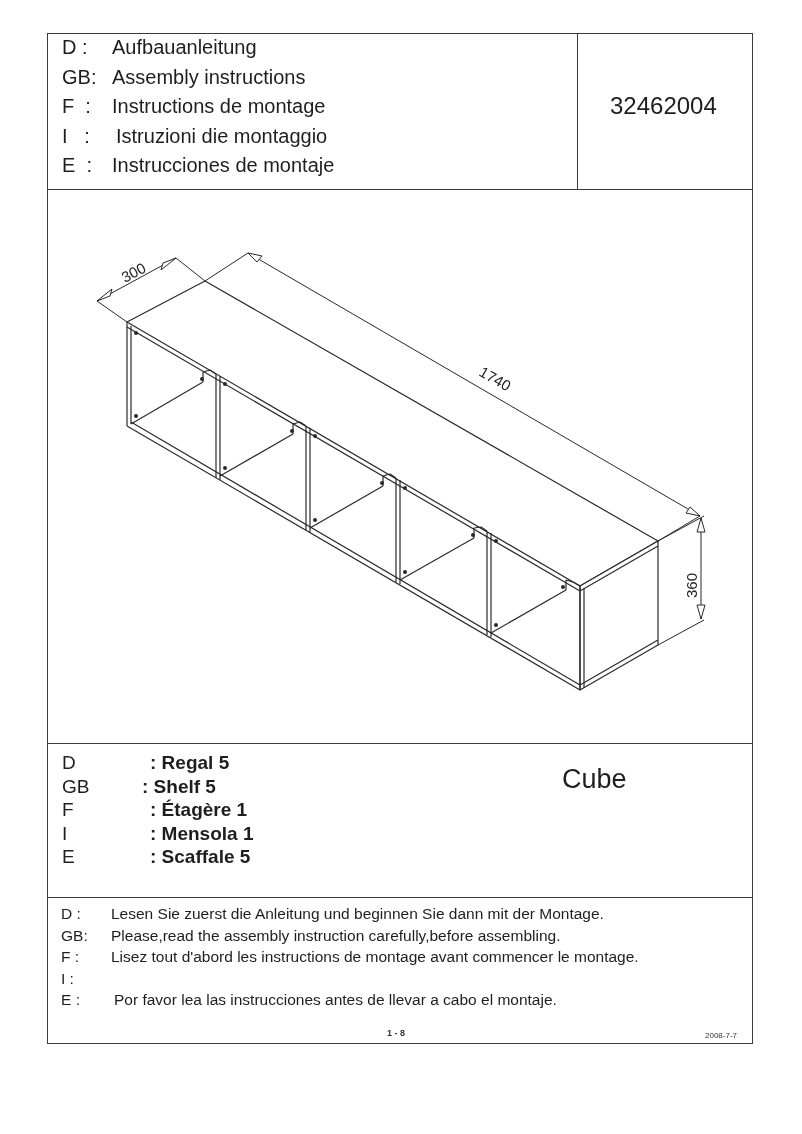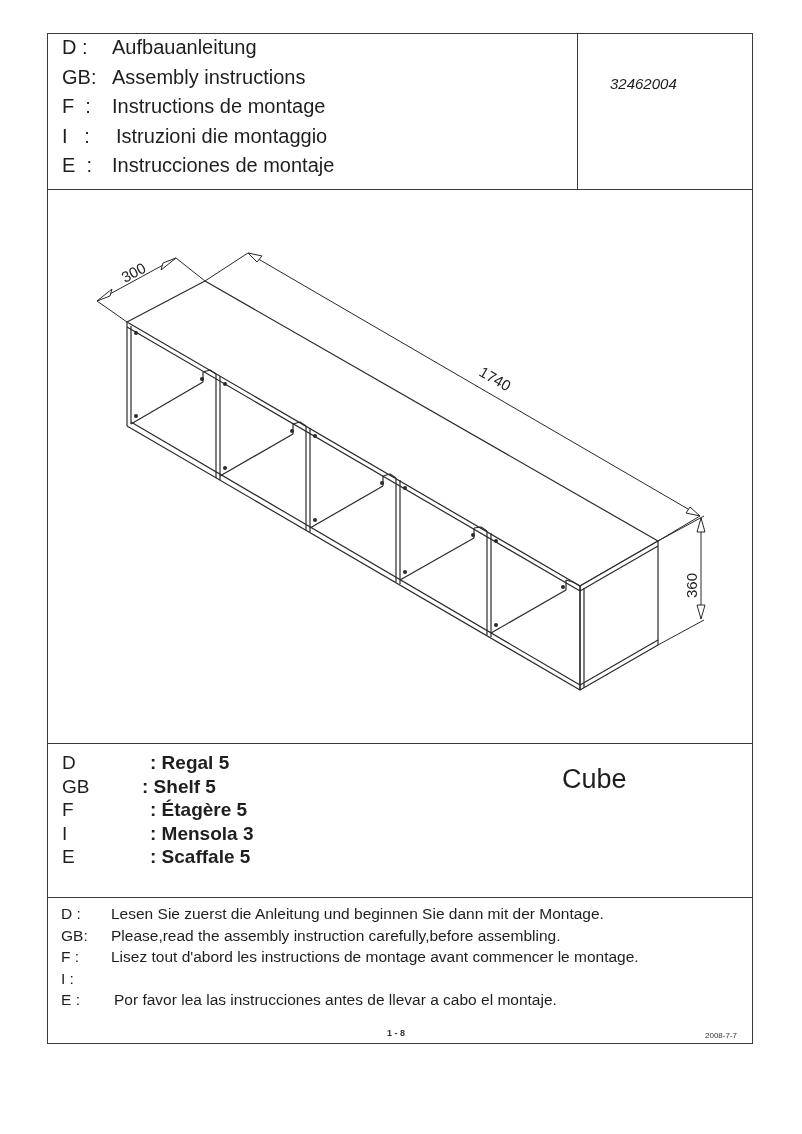--- a/index.html
+++ b/index.html
@@ -9,21 +9,21 @@
     }
     .frame { position: absolute; border: 1.5px solid #3a3a3a; box-sizing: border-box; }
     .hline { position: absolute; height: 0; border-top: 1.5px solid #3a3a3a; }
     .vline { position: absolute; width: 0; border-left: 1.5px solid #3a3a3a; }
 
     .title-list { position: absolute; left: 62px; top: 36px; }
     .title-row { display: flex; align-items: baseline; height: 29.5px; font-size: 20px; }
     .title-row .code { width: 50px; font-weight: normal; }
     .title-row .text { font-weight: normal; }
 
-    .docnum { position: absolute; left: 610px; top: 75px; font-size: 15px; font-style: italic; }
+    .docnum { position: absolute; left: 610px; top: 92px; font-size: 24px; }
 
     .drawing { position: absolute; left: 0; top: 0; }
     .dim { font-family: "Liberation Sans", sans-serif; font-size: 15px; fill: #222; }
 
     .product-list { position: absolute; left: 62px; top: 752px; }
     .prod-row { display: flex; align-items: baseline; height: 23.5px; font-size: 19px; }
     .prod-row .code { width: 44px; font-weight: normal; }
     .prod-row .text { font-weight: bold; margin-left: 44px; }
 
     .product-name { position: absolute; left: 562px; top: 764px; font-size: 27px; font-weight: normal; }
@@ -174,25 +174,25 @@
   <div class="prod-row">
     <span class="code"><span>D</span>&nbsp;&nbsp;</span>
     <span class="text"><span>:</span> <span>Regal 5</span></span>
   </div>
   <div class="prod-row">
     <span class="code" style="width:36px;"><span>GB</span></span>
     <span class="text"><span>:</span> <span>Shelf 5</span></span>
   </div>
   <div class="prod-row">
     <span class="code"><span>F</span></span>
-    <span class="text"><span>:</span> <span>Étagère 5</span></span>
+    <span class="text"><span>:</span> <span>Étagère 1</span></span>
   </div>
   <div class="prod-row">
     <span class="code"><span>I</span></span>
-    <span class="text"><span>:</span> <span>Mensola 3</span></span>
+    <span class="text"><span>:</span> <span>Mensola 1</span></span>
   </div>
   <div class="prod-row">
     <span class="code"><span>E</span></span>
     <span class="text"><span>:</span> <span>Scaffale 5</span></span>
   </div>
 </div>
 
 <div class="product-name">Cube</div>
 
 <div class="notes-list">

